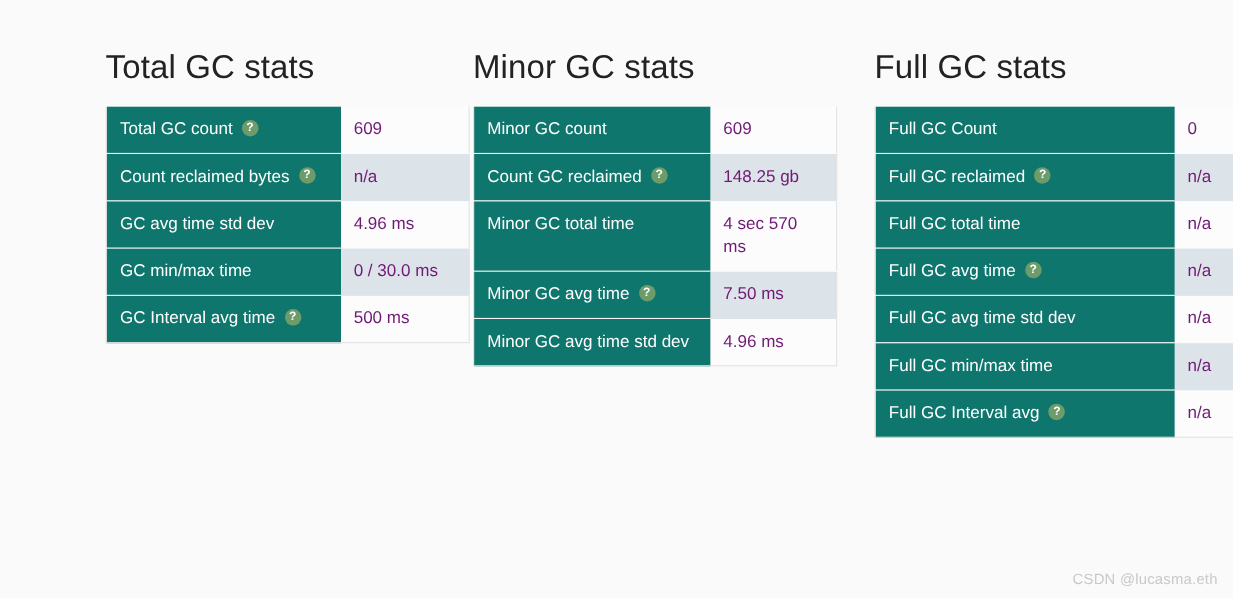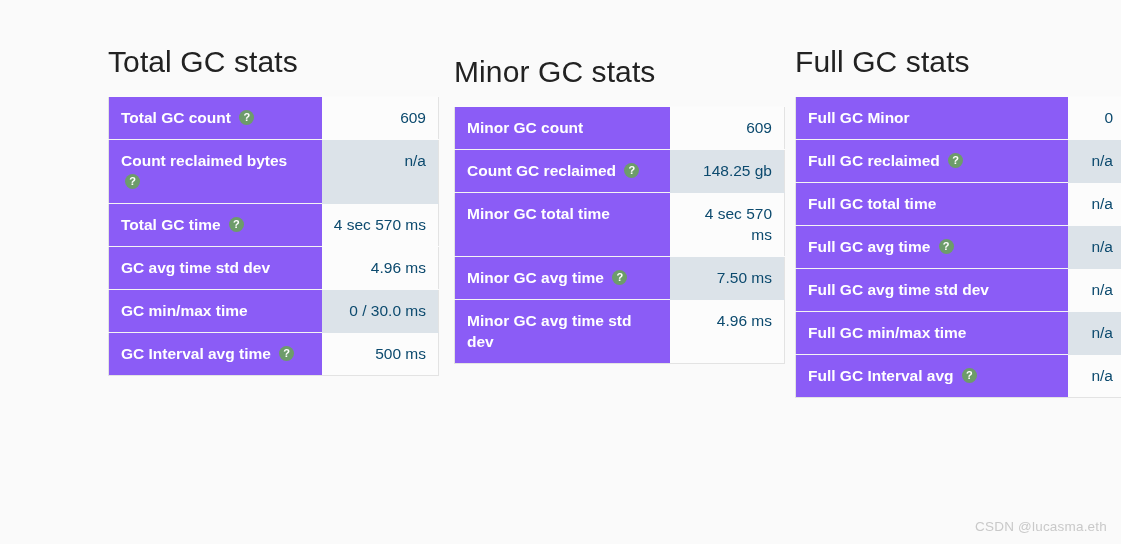--- a/index.html
+++ b/index.html
@@ -48,37 +48,36 @@
 
   table.gc-table tr td {
     vertical-align: top;
     padding: 10px 12px 11px 12px;
     font-size: 15.5px;
     line-height: 21px;
     border-top: 1px solid transparent;
   }
 
   td.k {
-    background: #8b5cf6;
+    background: #0f766e;
     color: #ffffff;
-    font-weight: bold;
+    font-weight: normal;
     border-bottom: 1px solid #f4f4f4;
     padding-left: 13px;
   }
 
   tr:last-child td.k {
     border-bottom: none;
   }
 
   td.v {
-    color: #0c4a6e;
+    color: #701a75;
     font-weight: 400;
     background: #fcfcfc;
     padding-left: 12px;
-    text-align: right;
   }
 
   tr.alt td.v {
     background: #dce3e9;
   }
 
   .help-icon {
     display: inline-block;
     width: 15px;
     height: 15px;
@@ -97,26 +96,26 @@
     height: 15px;
     line-height: 15px;
     text-align: center;
     font-size: 11px;
     font-weight: bold;
     color: #ffffff;
     font-family: "Liberation Sans", sans-serif;
   }
 
   
-  #panel-total { left: 64px; padding-left: 44px; }
+  #panel-total { left: 52px; padding-left: 44px; }
   #panel-total table.gc-table { width: 330px; }
   #panel-total col.c-k { width: 213px; }
   #panel-total col.c-v { width: 117px; }
 
-  #panel-minor { left: 454px; margin-top: 10px; }
+  #panel-minor { left: 430px; }
   #panel-minor table.gc-table { width: 330px; }
   #panel-minor col.c-k { width: 215px; }
   #panel-minor col.c-v { width: 115px; }
 
   #panel-full { left: 795px; }
   #panel-full table.gc-table { width: 330px; }
   #panel-full col.c-k { width: 272px; }
   #panel-full col.c-v { width: 58px; }
 
   .watermark {
@@ -145,24 +144,20 @@
       <tbody>
           <tr>
             <td class="k"><span>Total GC count</span> <span class="help-icon"></span></td>
             <td class="v">609</td>
           </tr>
           <tr class="alt">
             <td class="k"><span>Count reclaimed bytes</span> <span class="help-icon"></span></td>
             <td class="v">n/a</td>
           </tr>
           <tr>
-            <td class="k"><span>Total GC time</span> <span class="help-icon"></span></td>
-            <td class="v">4 sec 570 ms</td>
-          </tr>
-          <tr>
             <td class="k"><span>GC avg time std dev</span></td>
             <td class="v">4.96 ms</td>
           </tr>
           <tr class="alt">
             <td class="k"><span>GC min/max time</span></td>
             <td class="v">0 / 30.0 ms</td>
           </tr>
           <tr>
             <td class="k"><span>GC Interval avg time</span> <span class="help-icon"></span></td>
             <td class="v">500 ms</td>
@@ -205,21 +200,21 @@
 
   <section class="panel" id="panel-full">
     <h2 class="panel-title">Full GC stats</h2>
     <table class="gc-table">
       <colgroup>
           <col class="c-k">
           <col class="c-v">
         </colgroup>
       <tbody>
           <tr>
-            <td class="k"><span>Full GC Minor</span></td>
+            <td class="k"><span>Full GC Count</span></td>
             <td class="v">0</td>
           </tr>
           <tr class="alt">
             <td class="k"><span>Full GC reclaimed</span> <span class="help-icon"></span></td>
             <td class="v">n/a</td>
           </tr>
           <tr>
             <td class="k"><span>Full GC total time</span></td>
             <td class="v">n/a</td>
           </tr>

